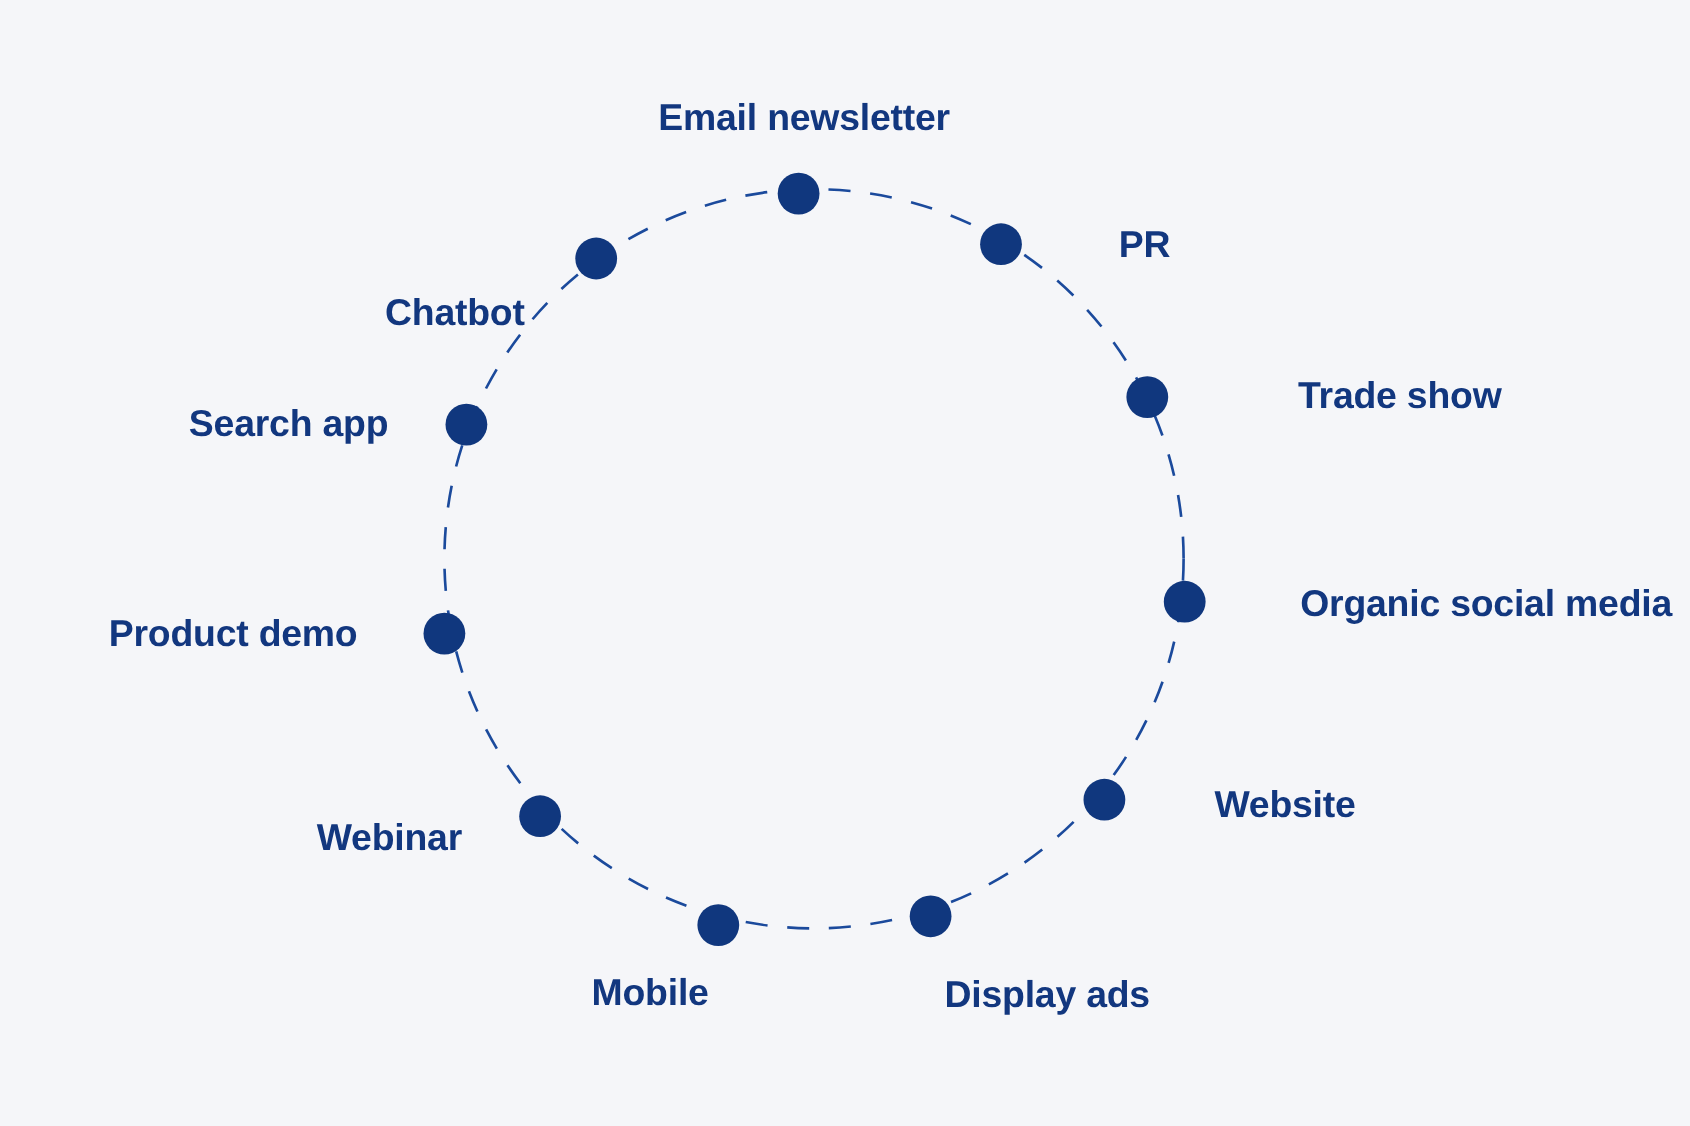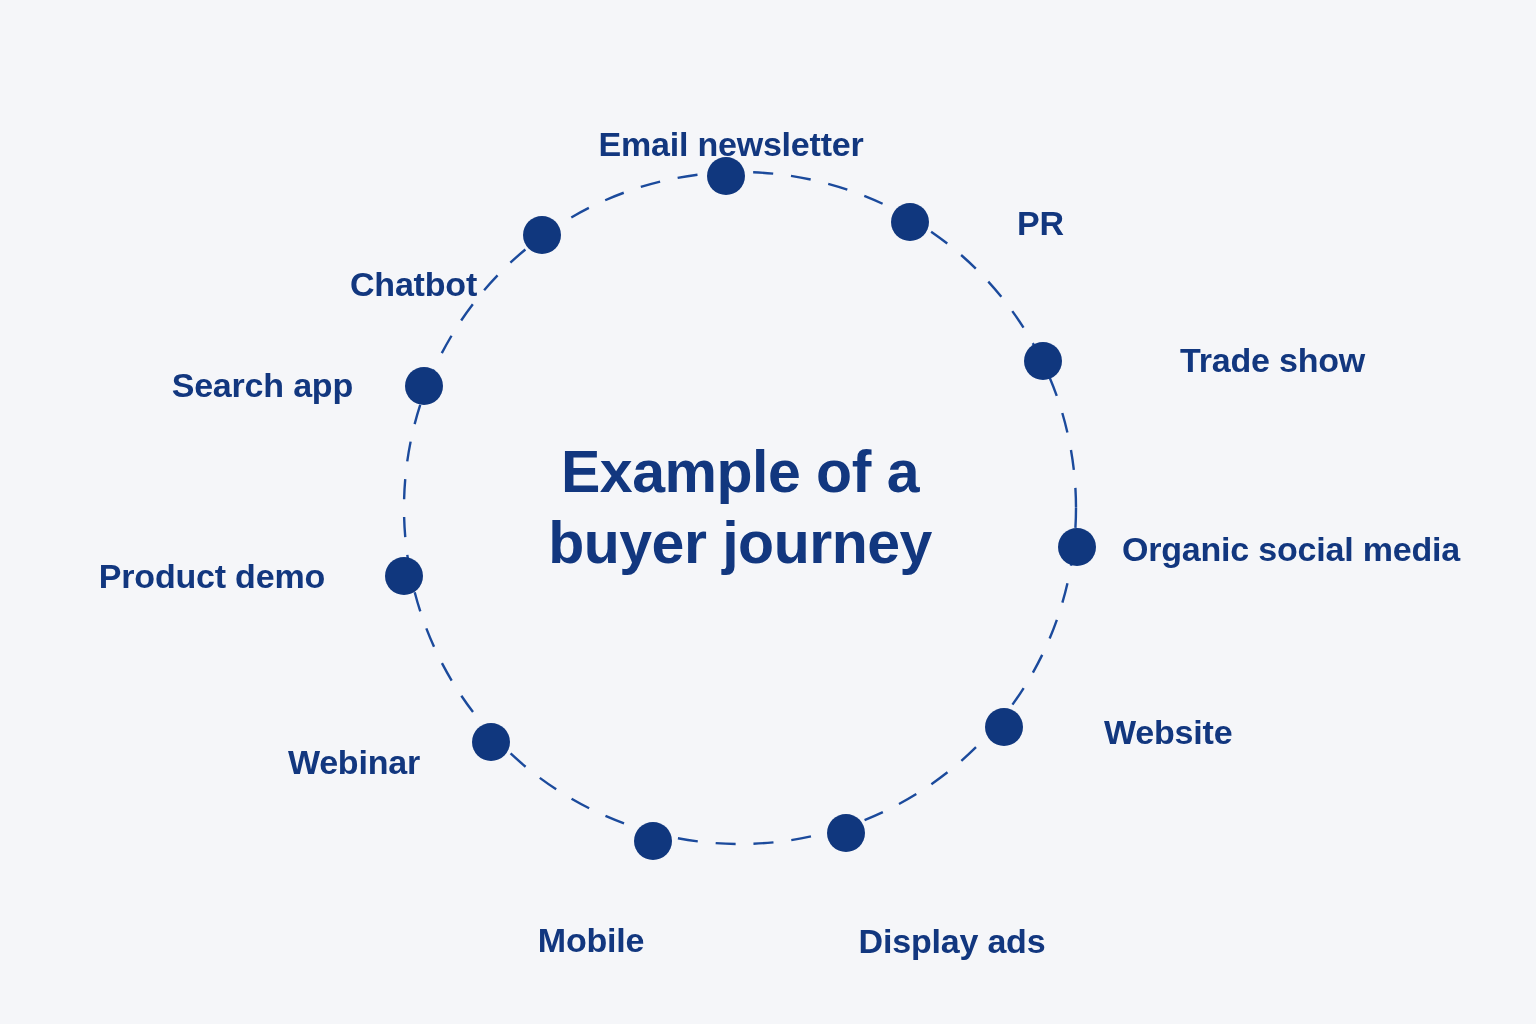--- a/index.html
+++ b/index.html
@@ -58,21 +58,20 @@
   }
   .node-label.anchor-left {
     transform: translate(0, -50%);
     margin-left: 36px;
   }
   .node-label.anchor-right {
     transform: translate(-100%, -50%);
   }
   .node-label.anchor-center {
     transform: translate(-50%, -50%);
-    margin-top: 37px;
   }
 </style>
 </head>
 <body>
 
 <div id="diagram-root">
 
   <svg id="journey-svg" viewBox="0 0 1536 1024" xmlns="http://www.w3.org/2000/svg">
     <g id="dashed-circle-group">
         <circle cx="740" cy="508" r="336" fill="none" stroke="#1b4a9c" stroke-width="2.4" stroke-dasharray="20 18" stroke-linecap="butt"></circle>
@@ -85,30 +84,26 @@
         <circle cx="1004" cy="727" r="19" fill="#10377e"></circle>
         <circle cx="846" cy="833" r="19" fill="#10377e"></circle>
         <circle cx="653" cy="841" r="19" fill="#10377e"></circle>
         <circle cx="491" cy="742" r="19" fill="#10377e"></circle>
         <circle cx="404" cy="576" r="19" fill="#10377e"></circle>
         <circle cx="424" cy="386" r="19" fill="#10377e"></circle>
         <circle cx="542" cy="235" r="19" fill="#10377e"></circle>
       </g>
   </svg>
 
-  <div class="center-title">
-    <span class="line">Example of a</span>
-    <span class="line">buyer journey</span>
-  </div>
 
   <div id="labels-layer">
       <div class="node-label anchor-center" style="left: 731px; top: 107px;">Email newsletter</div>
       <div class="node-label anchor-left" style="left: 981px; top: 223px;">PR</div>
       <div class="node-label anchor-left" style="left: 1144px; top: 360px;">Trade show</div>
-      <div class="node-label anchor-left" style="left: 1086px; top: 549px;">Organic social media</div>
+      <div class="node-label anchor-left" style="left: 1146px; top: 549px;">Organic social media</div>
       <div class="node-label anchor-left" style="left: 1068px; top: 732px;">Website</div>
       <div class="node-label anchor-center" style="left: 952px; top: 904px;">Display ads</div>
       <div class="node-label anchor-center" style="left: 591px; top: 903px;">Mobile</div>
       <div class="node-label anchor-right" style="left: 420px; top: 747px; margin-top: 15px;">Webinar</div>
       <div class="node-label anchor-right" style="left: 325px; top: 576px;">Product demo</div>
       <div class="node-label anchor-right" style="left: 353px; top: 385px;">Search app</div>
       <div class="node-label anchor-right" style="left: 477px; top: 236px; margin-top: 48px;">Chatbot</div>
     </div>
 
 </div>

